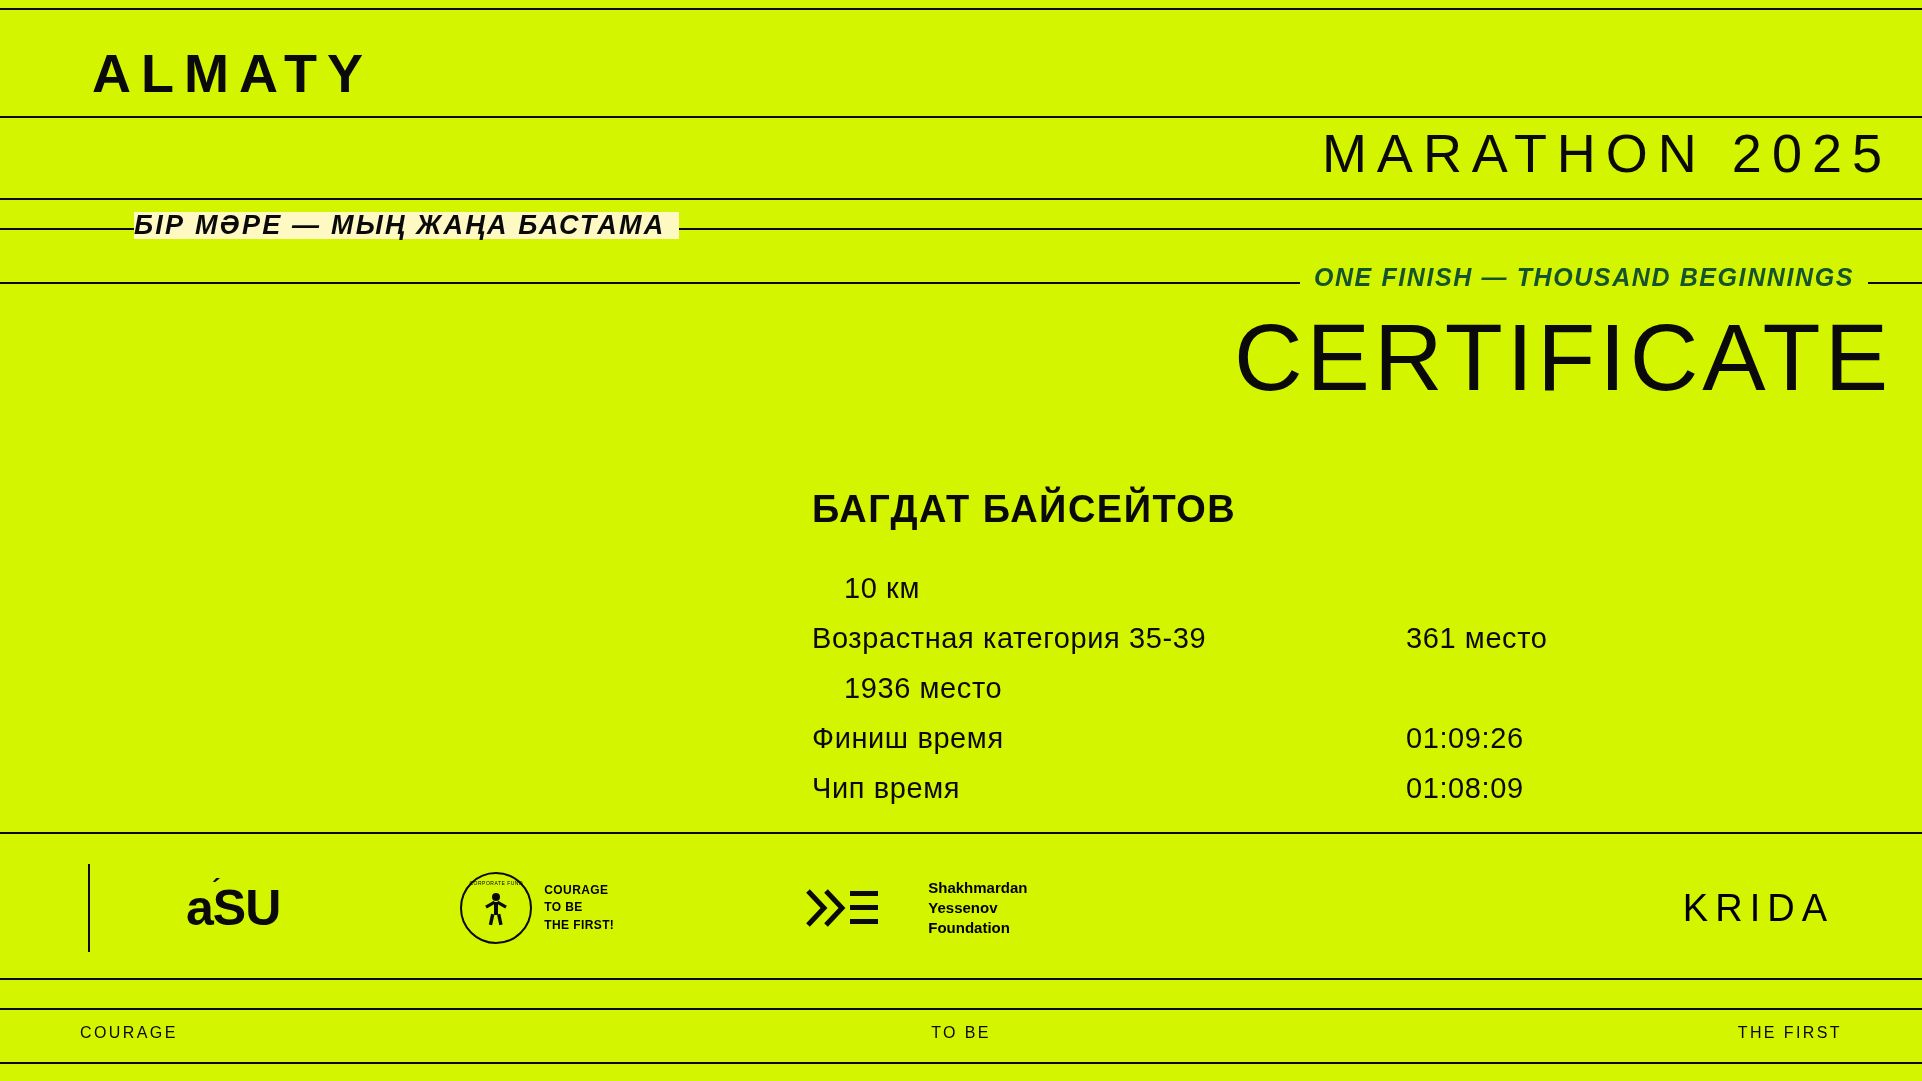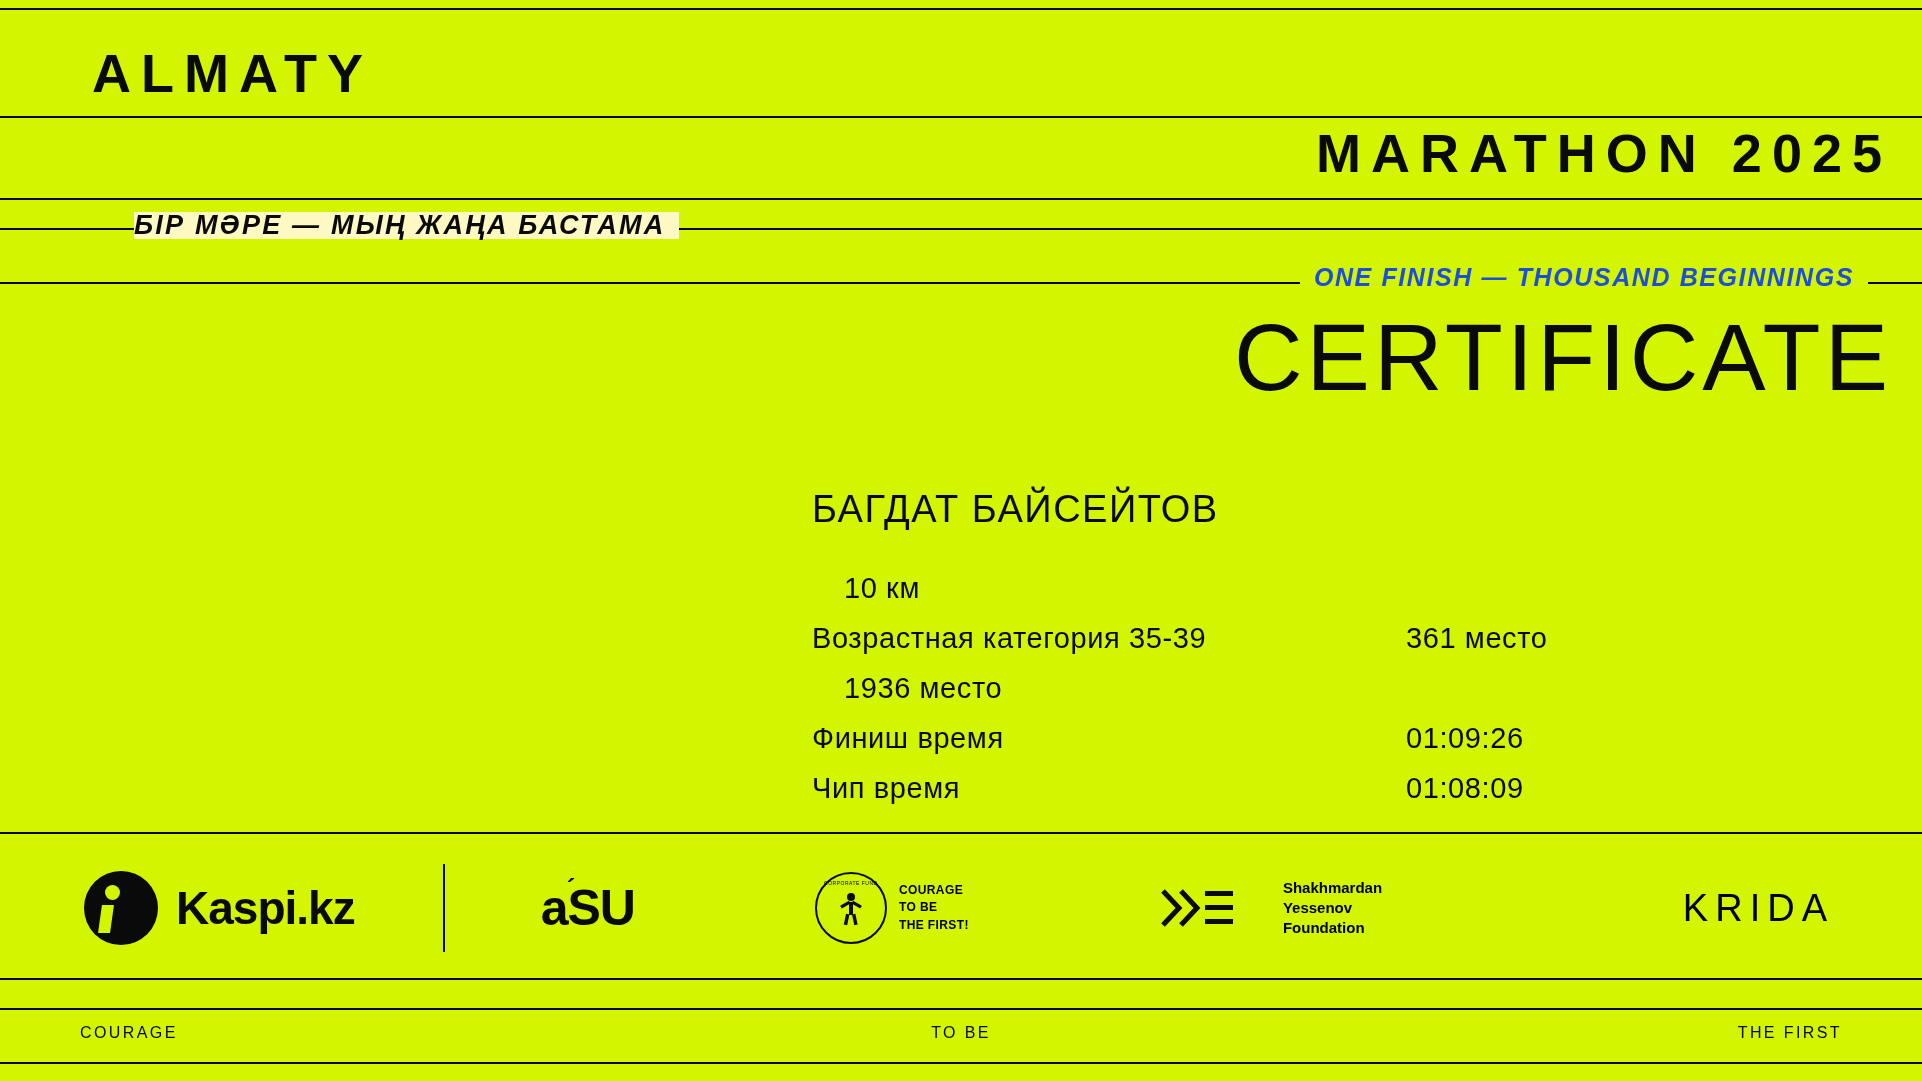--- a/index.html
+++ b/index.html
@@ -38,21 +38,21 @@
     letter-spacing: 10px;
     color: #0a0a0a;
     line-height: 1;
     white-space: nowrap;
   }
   .marathon {
     position: absolute;
     right: 30px;
     top: 126px;
     font-size: 54px;
-    font-weight: 700;
+    font-weight: 400;
     letter-spacing: 10px;
     color: #0a0a0a;
     line-height: 1;
     white-space: nowrap;
     text-align: right;
   }
 
   .slogan-kz {
     position: absolute;
     left: 134px;
@@ -68,21 +68,21 @@
     padding: 0 14px 0 0;
   }
   .slogan-en {
     position: absolute;
     right: 54px;
     top: 265px;
     font-size: 25px;
     font-style: italic;
     font-weight: 700;
     letter-spacing: 1.6px;
-    color: #1d4ed8;
+    color: #14532d;
     line-height: 1;
     white-space: nowrap;
     background: #d4f500;
     padding: 0 14px;
   }
 
   .cert-title {
     position: absolute;
     right: 30px;
     top: 310px;
@@ -93,21 +93,21 @@
     line-height: 1;
     white-space: nowrap;
   }
 
   
   .athlete-name {
     position: absolute;
     left: 812px;
     top: 490px;
     font-size: 38px;
-    font-weight: 400;
+    font-weight: 700;
     letter-spacing: 1.5px;
     color: #0a0a0a;
     line-height: 1;
     white-space: nowrap;
   }
   .details {
     position: absolute;
     left: 812px;
     top: 572px;
     width: 760px;
@@ -314,24 +314,20 @@
       <div class="detail-value">01:09:26</div>
     </div>
     <div class="detail-row">
       <div class="detail-label">Чип время</div>
       <div class="detail-value">01:08:09</div>
     </div>
   </div>
 
   <div class="sponsors">
 
-    <div class="sp sp-kaspi">
-      <div class="kaspi-mark"></div>
-      <div class="kaspi-word">Kaspi.kz</div>
-    </div>
 
     <div class="divider-v"></div>
 
     <div class="sp">
       <div class="asu-logo">
         <span class="tick">´</span>
         <span>aSU</span>
       </div>
     </div>
 

